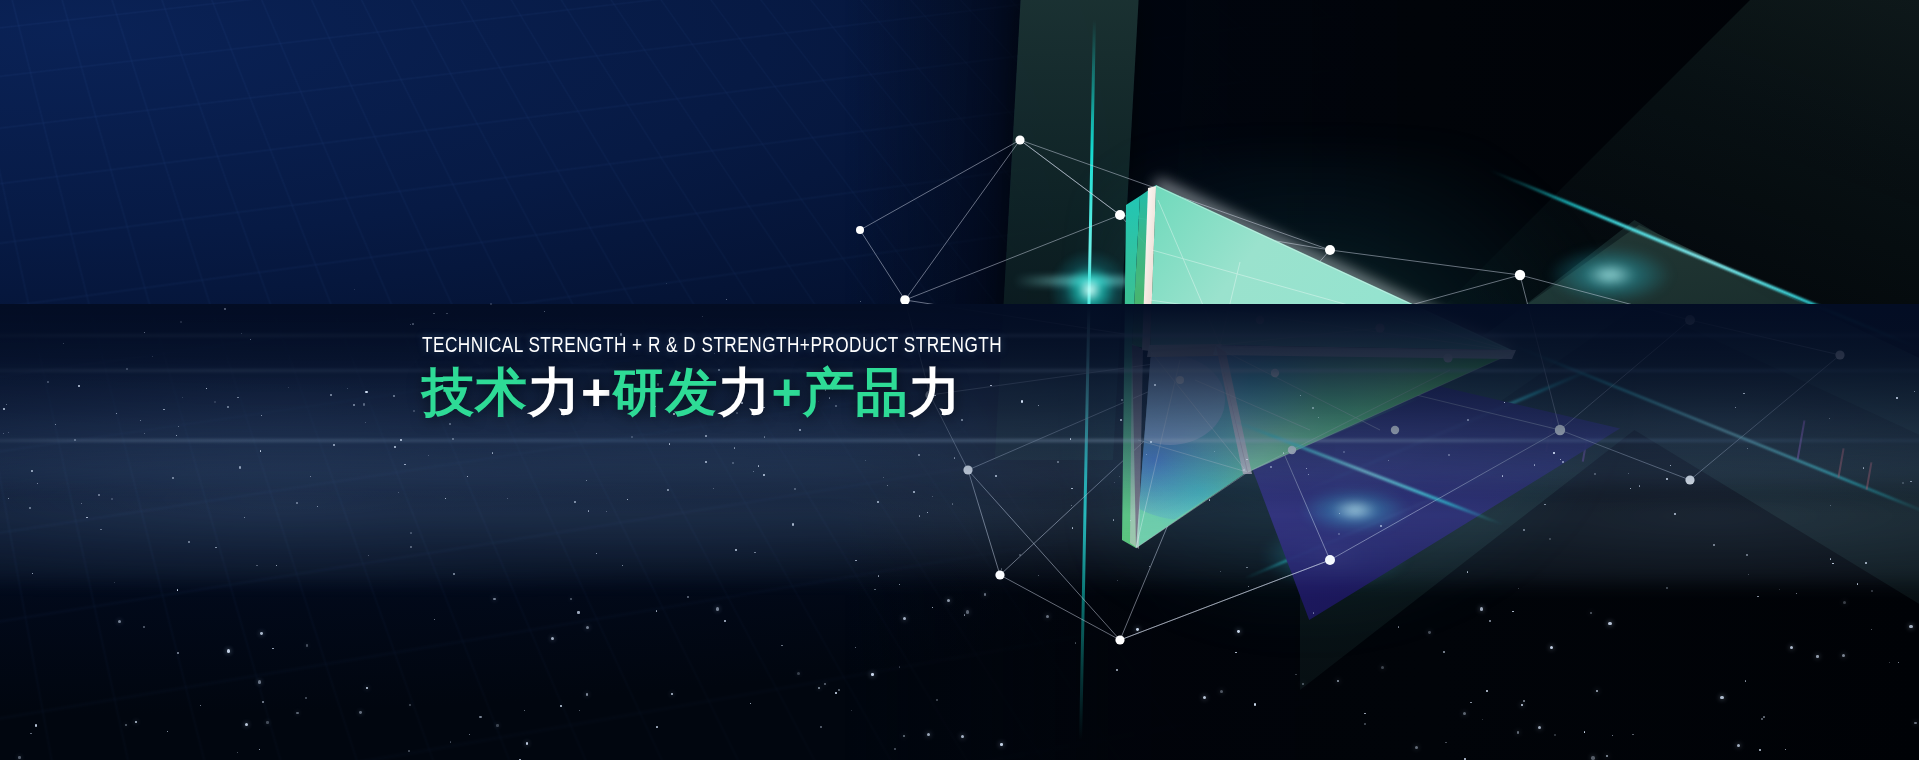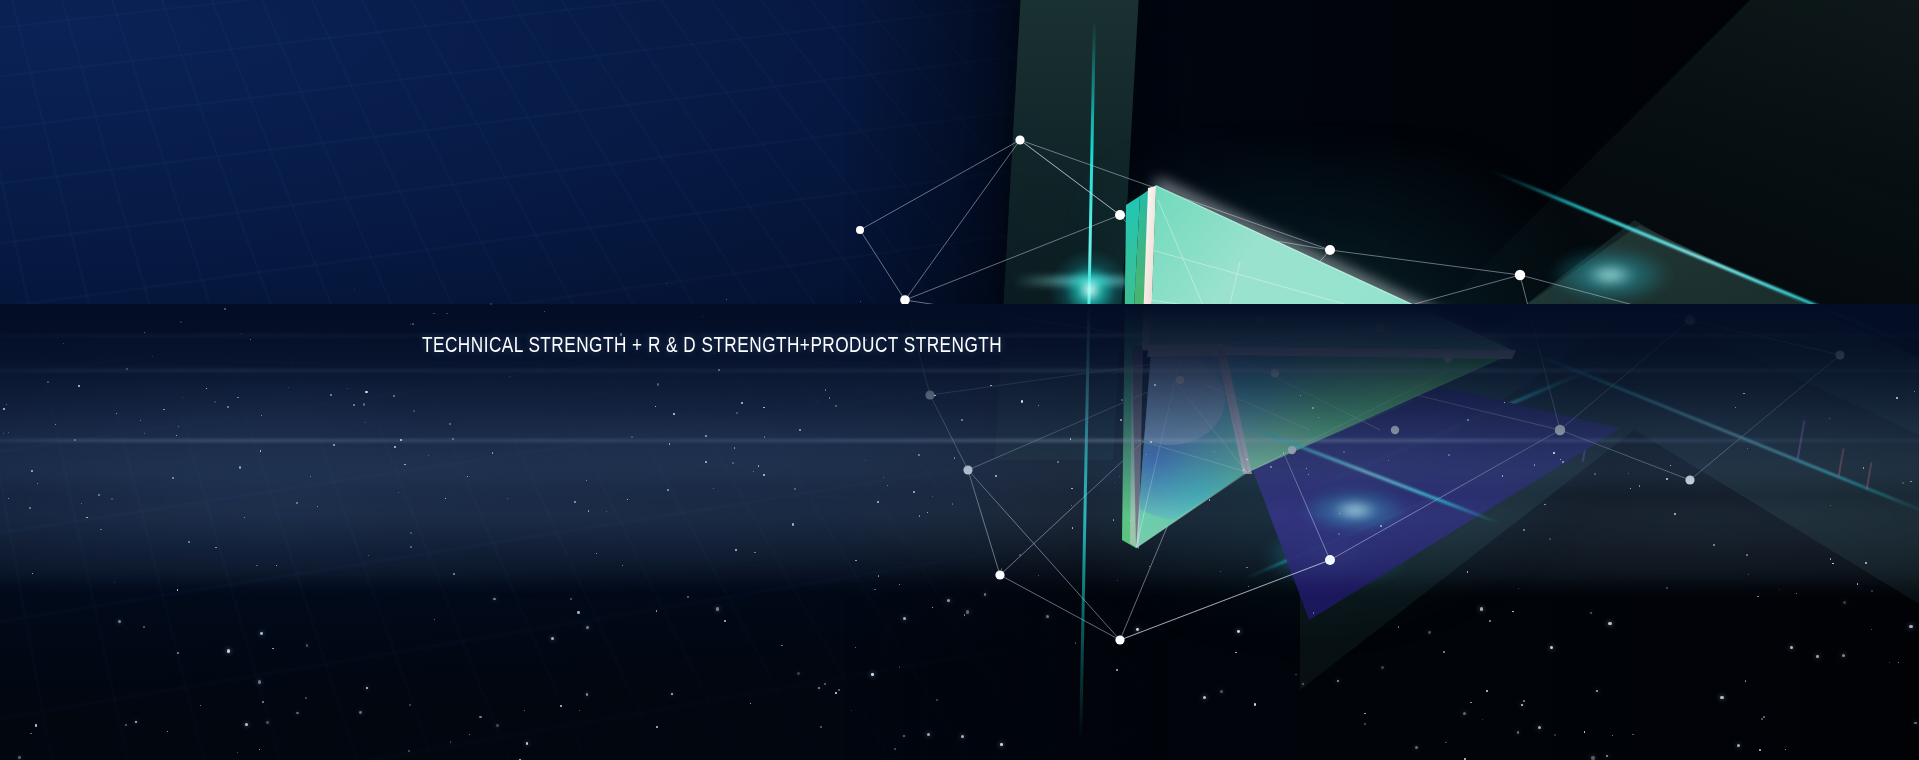--- a/index.html
+++ b/index.html
@@ -717,15 +717,16 @@
       <div class="dot" style="left: 656.9px; top: 383.4px; height: 2.2px; width: 2.2px; opacity: 0.32;"></div>
       <div class="dot" style="left: 433.2px; top: 312.9px; height: 1.4px; width: 1.4px; opacity: 0.3;"></div>
       <div class="dot" style="left: 364.7px; top: 421.7px; height: 1px; width: 1px; opacity: 0.31;"></div>
       <div class="dot" style="left: 448.5px; top: 422.7px; height: 2px; width: 2px; opacity: 0.43;"></div>
       <div class="dot" style="left: 818px; top: 400.6px; height: 1.4px; width: 1.4px; opacity: 0.15;"></div>
       <div class="dot" style="left: 363.2px; top: 403.4px; height: 2.2px; width: 2.2px; opacity: 0.36;"></div>
     </div>
 
   <div class="headline">
     <div class="kicker">TECHNICAL STRENGTH + R &amp; D STRENGTH+PRODUCT STRENGTH</div>
+    <div class="title" id="title-line"><span class="g">技术</span><span class="w">力</span><span class="w">+</span><span class="g">研发</span><span class="w">力</span><span class="g">+</span><span class="g">产品</span><span class="w">力</span></div>
   </div>
 
 </div>
 
 </body></html>

